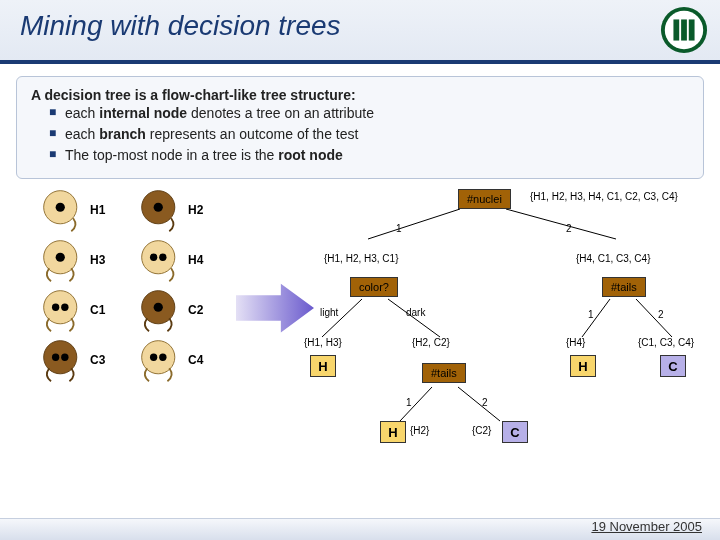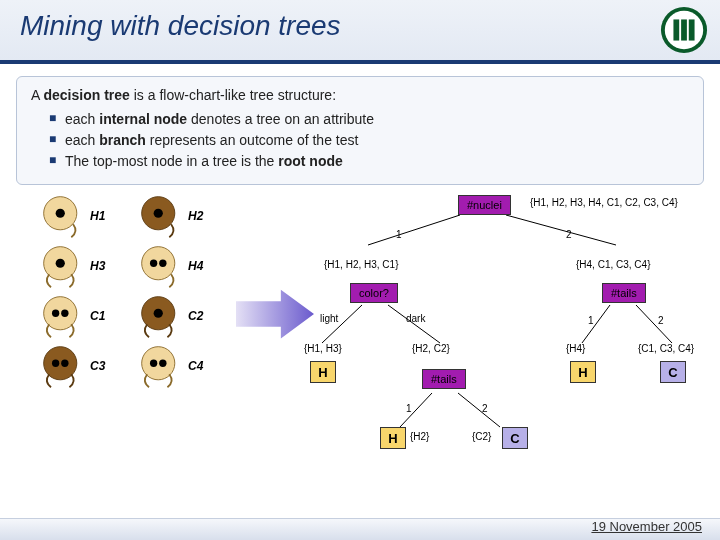--- a/index.html
+++ b/index.html
@@ -32,21 +32,21 @@
 
   .content-box {
     margin: 12px 16px 0 16px;
     padding: 10px 14px 12px 14px;
     border: 1px solid #b8c4d8;
     border-radius: 6px;
     background: #f5f7fb;
     font-size: 14px;
     color: #222;
   }
-  .intro { margin-bottom: 6px; }
+  .intro { margin-bottom: 0; font-weight: bold; }
   .bullets { list-style: none; padding-left: 18px; }
   .bullets li { position: relative; padding-left: 16px; line-height: 1.5; }
   .bullets li::before {
     content: "■";
     position: absolute;
     left: 0; top: 0;
     color: #1a3a73;
     font-size: 12px;
   }
 
@@ -64,21 +64,20 @@
     display: grid;
     grid-template-columns: 1fr 1fr;
     gap: 4px 6px;
   }
   .cell {
     display: flex;
     align-items: center;
     gap: 4px;
     font-size: 12px;
     font-weight: bold;
-    font-style: italic;
   }
   .cellimg { width: 46px; height: 46px; }
   .cell-label { font-family: Arial, sans-serif; }
 
   
   .big-arrow {
     position: absolute;
     left: 236px; top: 96px;
     width: 78px; height: 50px;
   }
@@ -91,21 +90,21 @@
     font-size: 11px;
   }
   .nodebox {
     position: absolute;
     border: 1px solid #333;
     padding: 3px 8px;
     background: #fff;
     text-align: center;
     font-family: Arial, sans-serif;
   }
-  .attrbox { background: #a21caf; }
+  .attrbox { background: #a16207; }
   .leaf {
     position: absolute;
     width: 26px; height: 22px;
     border: 1px solid #333;
     text-align: center;
     line-height: 22px;
     font-weight: bold;
     font-size: 13px;
   }
   .leaf-h { background: #f8d66c; }

